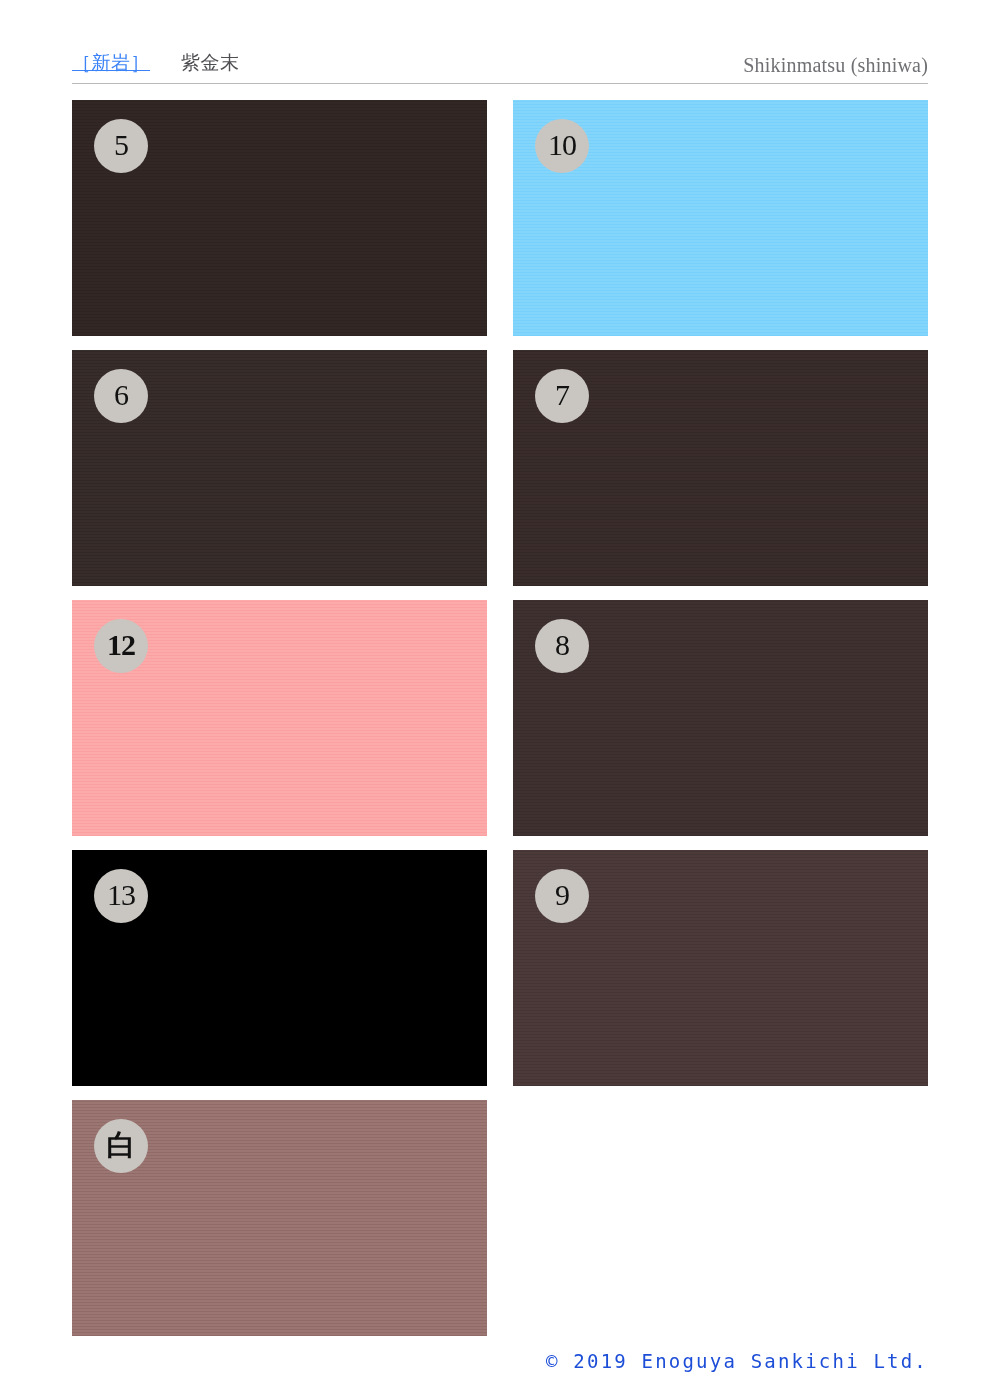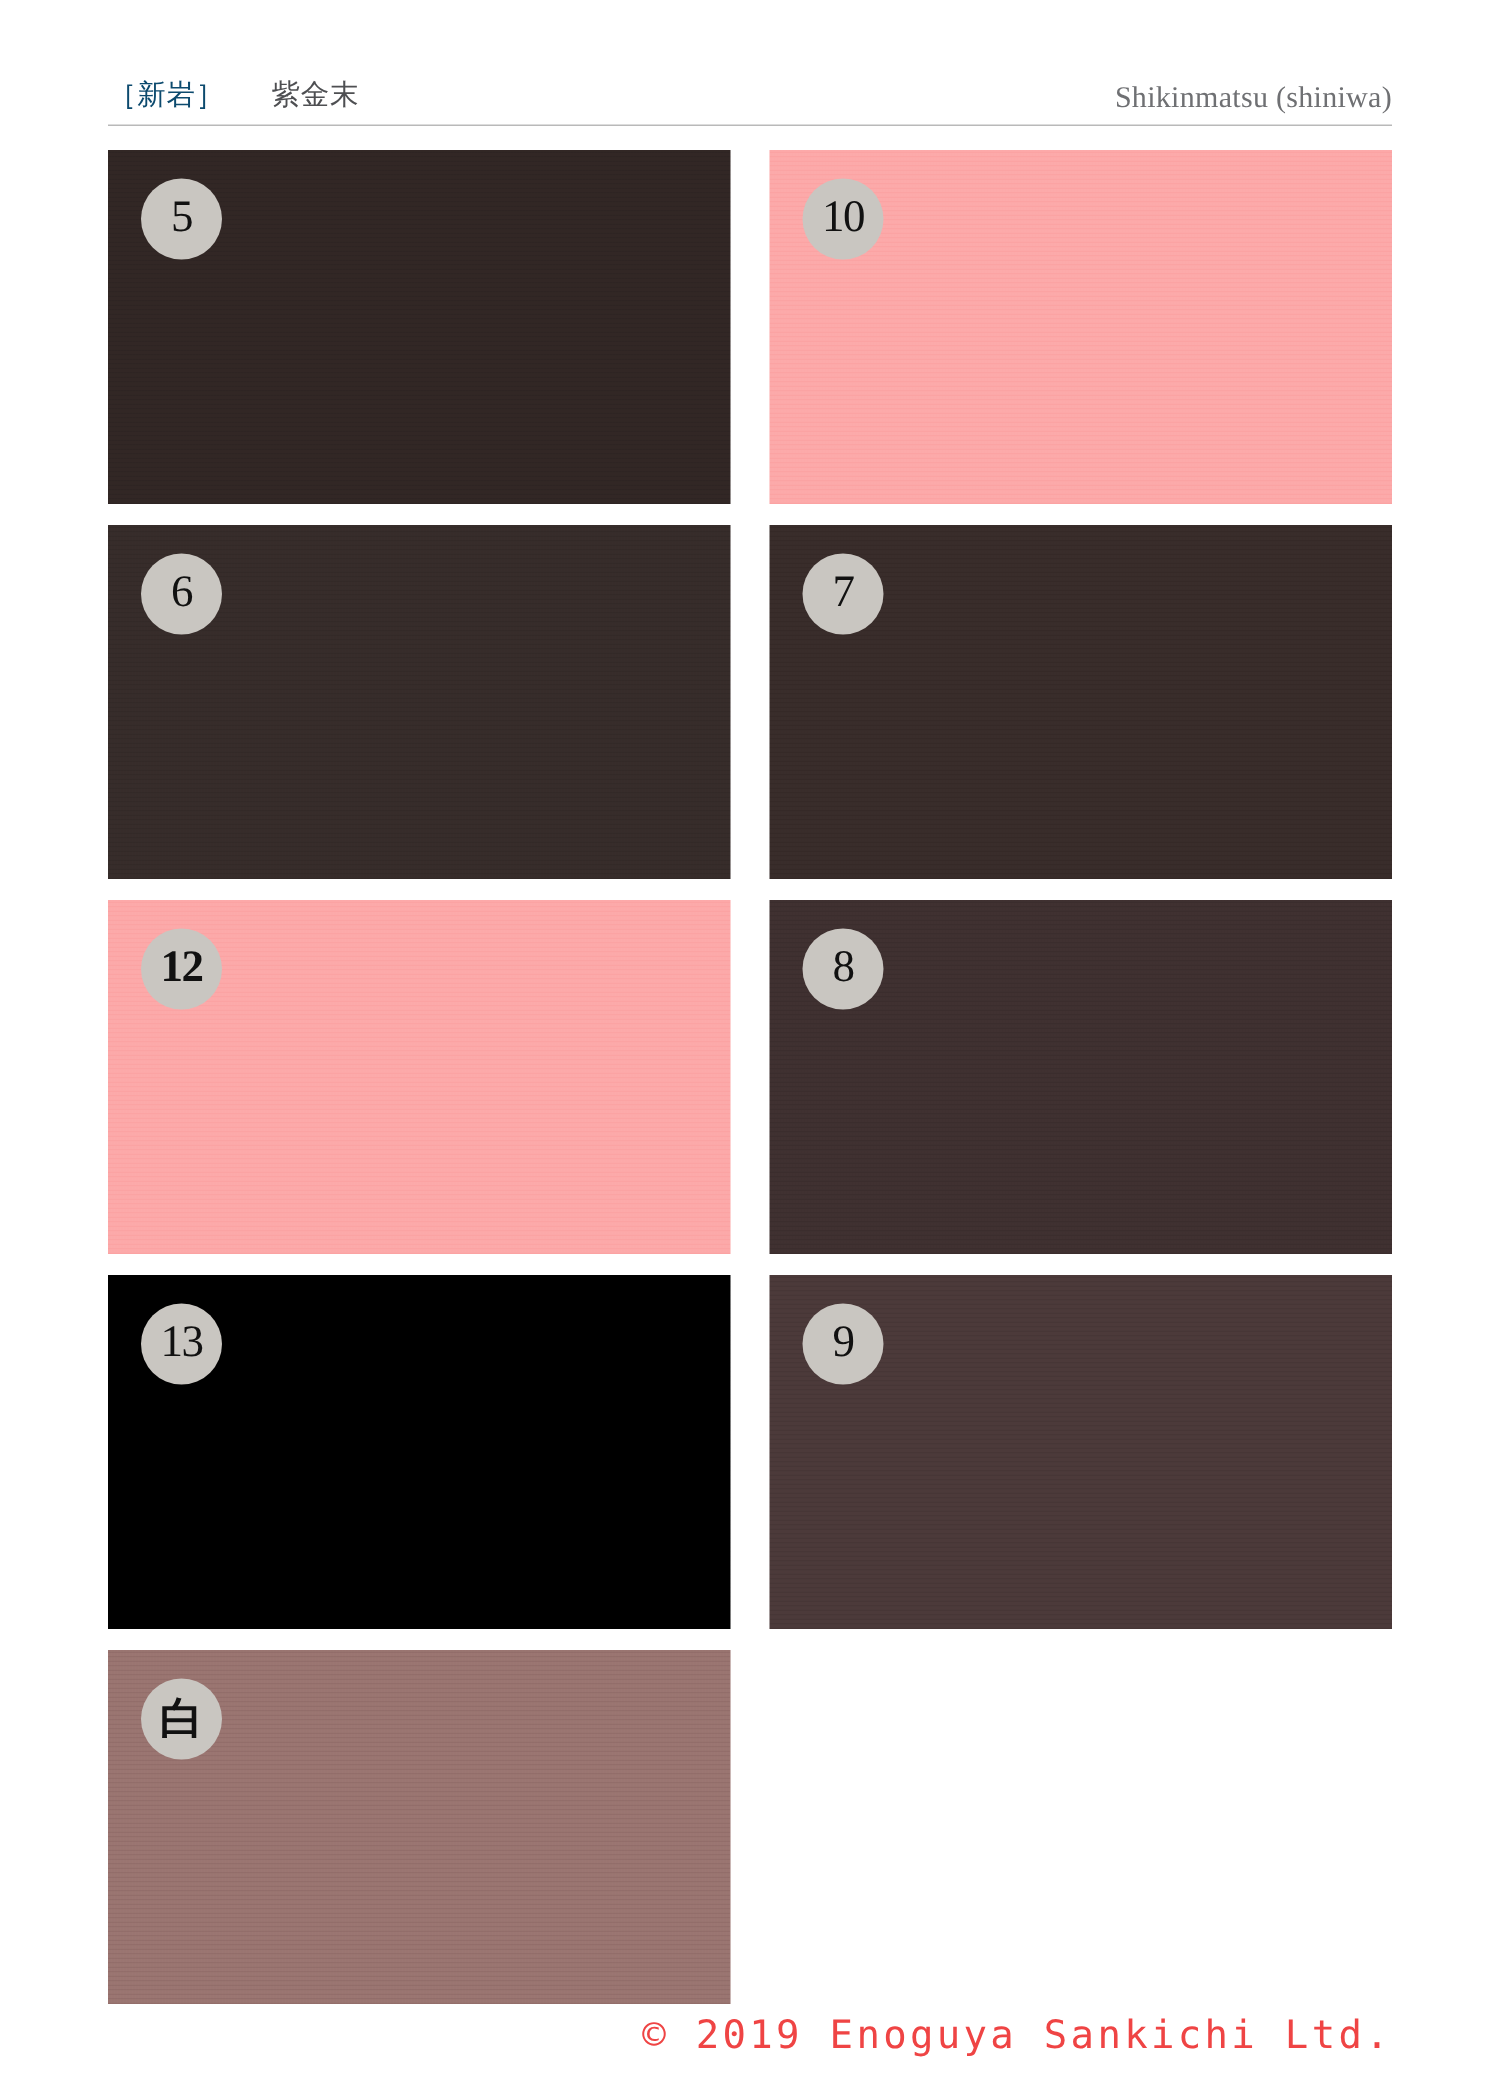--- a/index.html
+++ b/index.html
@@ -31,21 +31,22 @@
     position: absolute;
     left: 0;
     bottom: 7px;
     white-space: nowrap;
     font-family: "DejaVu Sans", "Liberation Sans", sans-serif;
     font-size: 19px;
     color: #58595b;
     letter-spacing: 0.5px;
   }
   .header-left .cat {
-    color: #0c4a6e;
+    color: #3b82f6;
+    text-decoration: underline;
   }
   .header-left .name {
     margin-left: 31px;
     color: #4e4f52;
   }
   .header-right {
     position: absolute;
     right: 0;
     bottom: 6px;
     white-space: nowrap;
@@ -115,22 +116,22 @@
     letter-spacing: 0;
     font-weight: 600;
   }
 
   
   .page-footer {
     position: absolute;
     right: 72px;
     bottom: 28px;
     font-family: "DejaVu Sans Mono", "Liberation Mono", monospace;
-    font-size: 26px;
-    color: #ef4444;
+    font-size: 19px;
+    color: #1d4ed8;
     letter-spacing: 2.2px;
     white-space: nowrap;
   }
 </style>
 </head>
 <body>
 
 <div class="page-header">
   <div class="header-left">
     <span class="cat">［新岩］</span><span class="name">紫金末</span>
@@ -139,21 +140,21 @@
 </div>
 
 <div class="grid">
 
   <div class="swatch" style="background-color: rgb(47, 37, 35);">
     <div class="badge">
       <span class="badge-label">5</span>
     </div>
   </div>
 
-  <div class="swatch" style="background-color: #fca5a5; text-decoration: underline;">
+  <div class="swatch" style="background-color: #7dd3fc; text-decoration: underline;">
     <div class="badge">
       <span class="badge-label">10</span>
     </div>
   </div>
 
   <div class="swatch" style="background-color: rgb(52, 42, 40);">
     <div class="badge">
       <span class="badge-label">6</span>
     </div>
   </div>

